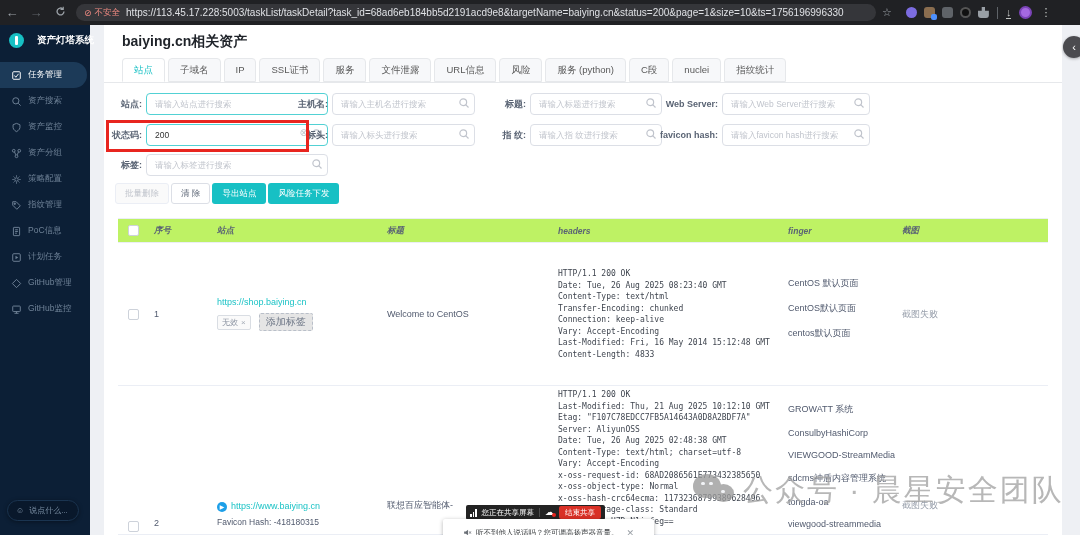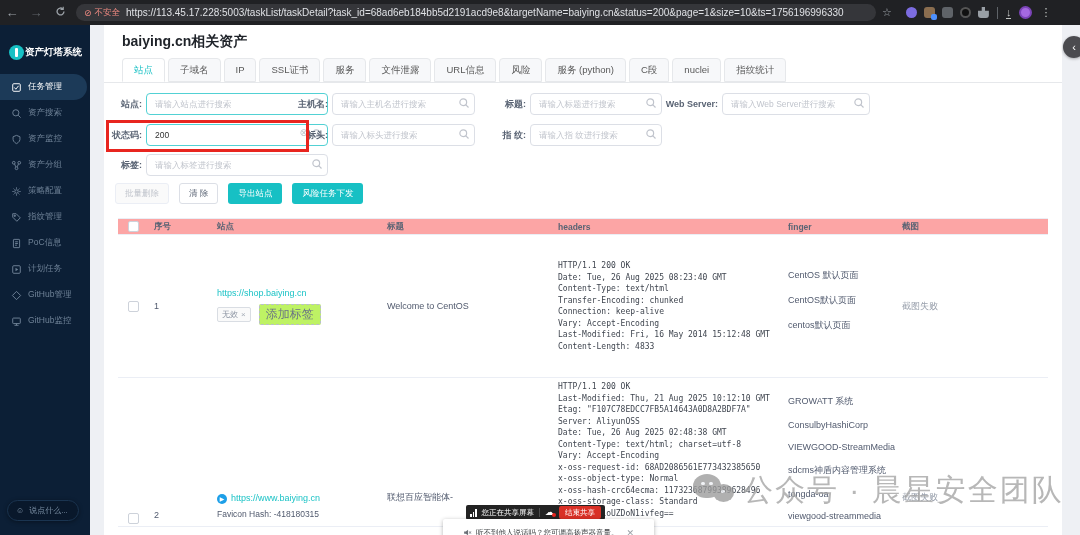--- a/index.html
+++ b/index.html
@@ -20,21 +20,21 @@
   .ext-cluster { display:flex; align-items:center; gap:7px; margin-left:8px; }
   .ext { width:11px; height:11px; border-radius:3px; }
   .toolbar-right { display:flex; align-items:center; gap:8px; margin-left:8px; }
   .tb-sep { width:1px; height:12px; background:#5f6368; }
   .dl-ic { color:#c4c7c5; font-size:11px; border-bottom:1.5px solid #c4c7c5; line-height:10px; height:12px; cursor:pointer;}
   .avatar { width:13px; height:13px; border-radius:50%; background:#a569e0; border:2px solid #7b44b8; cursor:pointer;}
   .kebab { color:#c4c7c5; font-size:11px; cursor:pointer; margin-right:6px;}
 
   
   .sidebar { position:absolute; left:0; top:25px; width:90px; height:510px; background:#0c1f36; z-index:30; }
-  .logo-row { display:flex; align-items:center; gap:1px; padding:20px 0 10px 9px; }
+  .logo-row { display:flex; align-items:center; gap:13px; padding:8px 0 10px 9px; }
   .logo-badge { width:15px; height:15px; border-radius:50%; background:#17c0c4; position:relative; flex:none;}
   .logo-badge::after { content:""; position:absolute; left:6px; top:3px; width:3px; height:9px; background:#fff; border-radius:1px;}
   .logo-text { color:#ffffff; font-size:9.5px; font-weight:bold; white-space:nowrap; }
   .nav-list { margin-top:4px; }
   .nav-item { height:26px; display:flex; align-items:center; gap:6px; padding-left:11px; color:#6e8196;
     font-size:8.5px; cursor:pointer; white-space:nowrap; }
   .nav-item svg { width:11px; height:11px; flex:none; }
   .nav-item.active { background:#1c3a58; color:#fff; width:87px; border-radius:0 13px 13px 0; }
   .feedback-pill { position:absolute; left:7px; bottom:14px; background:#09182b; border:1px solid #1a3450;
     border-radius:11px; padding:4px 10px 4px 8px; display:flex; align-items:center; gap:5px;
@@ -63,48 +63,48 @@
 
   .f-r1 { top:68px; } .f-r2 { top:99px; } .f-r3 { top:129px; }
   .fc1 { left:6px; } .fc1 .flabel{ width:32px; } .fc1 .finput{ width:182px; margin-left:4px;}
   .fc2 { left:186px;} .fc2 .flabel{ width:38px; } .fc2 .finput{ width:143px; margin-left:4px;}
   .fc3 { left:388px;} .fc3 .flabel{ width:34px; } .fc3 .finput{ width:132px; margin-left:4px;}
   .fc4 { left:552px;} .fc4 .flabel{ width:62px; } .fc4 .finput{ width:148px; margin-left:4px;}
 
   .red-annotation { position:absolute; left:2px; top:95px; width:203px; height:32px;
     border:3px solid #e8251f; z-index:6; pointer-events:none; }
 
-  .action-bar { position:absolute; left:11px; top:158px; display:flex; gap:10px;justify-content:space-between; }
+  .action-bar { position:absolute; left:11px; top:158px; display:flex; gap:2px;justify-content:space-between; }
   .btn { height:21px; line-height:19px; padding:0 9px; font-size:8.5px; border-radius:3px; cursor:pointer;
     border:1px solid transparent; white-space:nowrap; }
   .btn-disabled { background:#fafafa; border-color:#ebeef5; color:#c0c4cc; cursor:not-allowed; }
   .btn-plain { background:#fff; border-color:#dcdfe6; color:#5a6474; }
   .btn-primary { background:#17c0c4; color:#fff; }
 
   
   .dtable { position:absolute; left:14px; top:193px; width:930px; }
-  .thead { display:flex; height:17px; align-items:center; background:#fca5a5;
-    border-top:1px solid #ebeef5; border-bottom:1px solid #ebeef5; font-size:8.5px; color:#5a6474; font-weight:bold;}
+  .thead { display:flex; height:25px; align-items:center; background:#bef264;
+    border-top:1px solid #ebeef5; border-bottom:1px solid #ebeef5; font-size:8.5px; color:#5a6474; font-weight:bold;font-style:italic;}
   .trow { display:flex; border-bottom:1px solid #ebeef5; }
   .col-check{ width:30px; display:flex; align-items:center; justify-content:center; flex:none;}
   .col-seq  { width:56px; flex:none; padding-left:6px;}
   .col-site { width:176px; flex:none; padding-left:13px;}
   .col-title{ width:172px; flex:none; padding-left:7px;}
   .col-headers{ width:232px; flex:none; padding-left:6px;}
   .col-finger{ width:110px; flex:none; padding-left:4px;}
   .col-shot { flex:1; padding-left:8px;}
   .trow .cell { display:flex; flex-direction:column; justify-content:center; }
   .cb { width:11px; height:11px; border:1px solid #cdd2da; border-radius:2px; background:#fff; cursor:pointer; }
   .trow { font-size:9px; color:#515a6e; }
   .site-link { color:#1cc3c6; font-size:9px; text-decoration:none; cursor:pointer; word-break:break-all;}
   .tag-row { display:flex; gap:8px; margin-top:6px; align-items:center;}
   .tag { border:1px solid #d9dde3; border-radius:2px; background:#fafafa; color:#8b93a1; font-size:8px;
     padding:1px 4px; white-space:nowrap; cursor:pointer;}
   .tag .x { margin-left:3px; color:#a6adb8; }
-  .add-tag { border:1px dashed #b9bfc9; border-radius:2px; background:#bef264; color:#6b7484; font-size:12px;
+  .add-tag { border:1px dashed #b9bfc9; border-radius:2px; background:#e5e5e5; color:#6b7484; font-size:10px;
     padding:1px 6px; white-space:nowrap; cursor:pointer;}
   .fav-hash { font-size:8.5px; color:#515a6e; margin-top:5px; }
   .fav-ic { display:inline-block; width:10px; height:10px; border-radius:50%; background:#1d9fe8; color:#fff;
     font-size:6px; line-height:10px; text-align:center; vertical-align:middle; margin-right:4px;}
   .hline { font-family:"DejaVu Sans Mono","Liberation Mono",monospace; font-size:8px; line-height:11.5px;
     color:#3f454f; white-space:nowrap; }
   .fitem { font-size:9px; color:#515a6e; margin-bottom:12px; white-space:nowrap;}
   .shot-fail { color:#9aa1ad; font-size:9px; }
   .trow.r1 { height:143px; }
   .trow.cut { height:149px; }
@@ -408,20 +408,28 @@
           </svg></span>
     </div>
     <div class="filter f-r2 fc3">
       <span class="flabel">指 纹:</span>
       <span class="finput"><input placeholder="请输入指 纹进行搜索" style="">
         <svg class="search-glyph" viewBox="0 0 16 16" fill="none" stroke="currentColor" stroke-width="1.6">
             <circle cx="7" cy="7" r="4.5"></circle>
             <line x1="10.5" y1="10.5" x2="14" y2="14"></line>
           </svg></span>
     </div>
+    <div class="filter f-r2 fc4">
+      <span class="flabel">favicon hash:</span>
+      <span class="finput"><input placeholder="请输入favicon hash进行搜索" style="">
+        <svg class="search-glyph" viewBox="0 0 16 16" fill="none" stroke="currentColor" stroke-width="1.6">
+            <circle cx="7" cy="7" r="4.5"></circle>
+            <line x1="10.5" y1="10.5" x2="14" y2="14"></line>
+          </svg></span>
+    </div>
 
     <div class="filter f-r3 fc1">
       <span class="flabel">标签:</span>
       <span class="finput"><input placeholder="请输入标签进行搜索" style="">
         <svg class="search-glyph" viewBox="0 0 16 16" fill="none" stroke="currentColor" stroke-width="1.6">
             <circle cx="7" cy="7" r="4.5"></circle>
             <line x1="10.5" y1="10.5" x2="14" y2="14"></line>
           </svg></span>
     </div>
 

